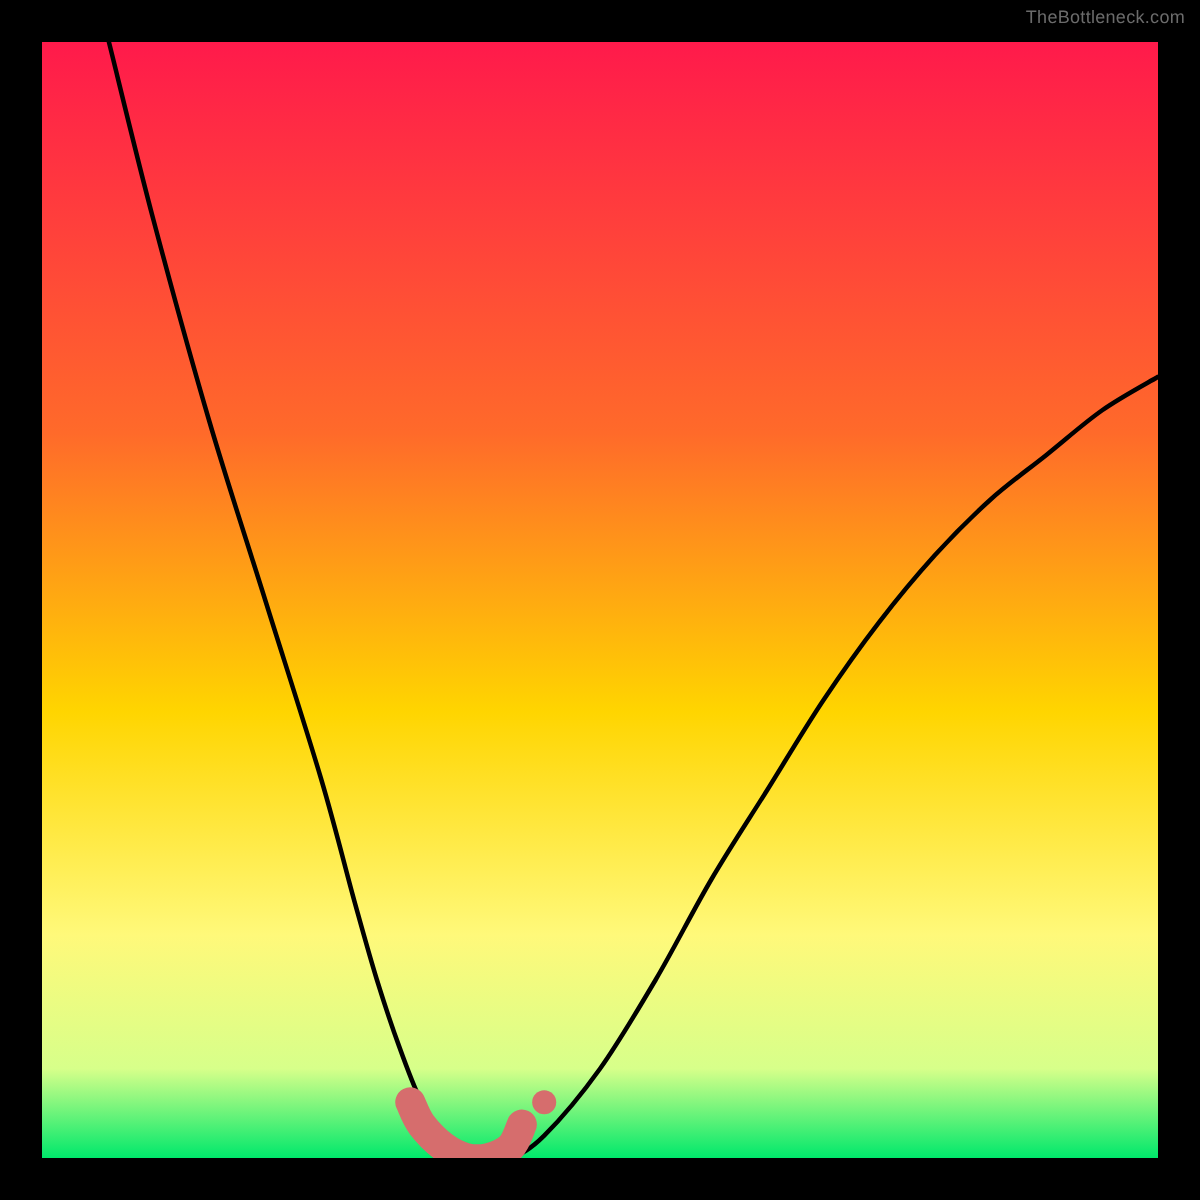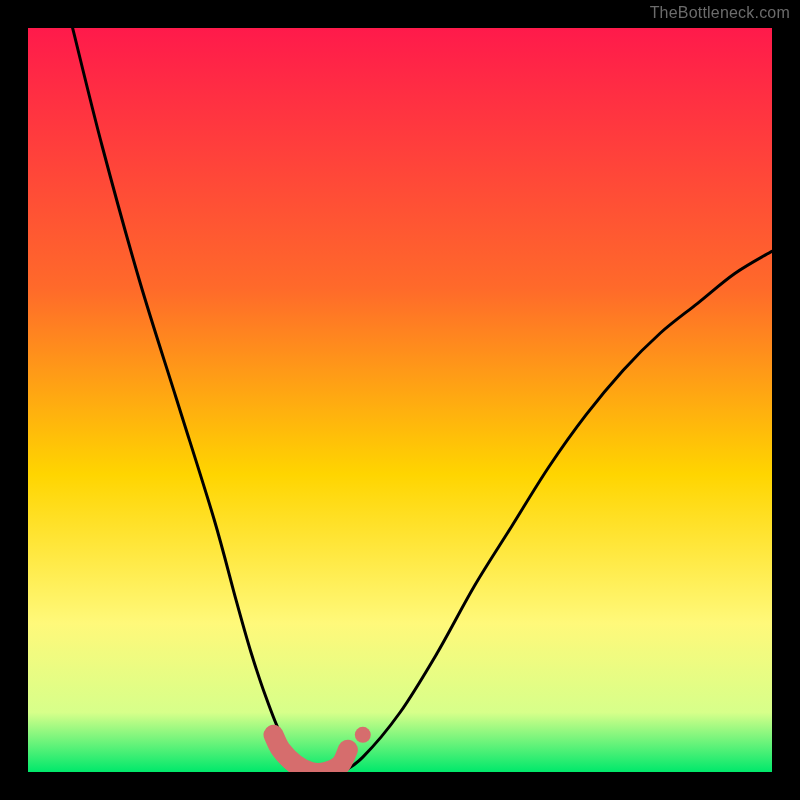--- a/index.html
+++ b/index.html
@@ -17,21 +17,21 @@
     top: 28px;
     width: 744px;
     height: 744px;
     background: #000;
   }
   .attribution {
     position: absolute;
     top: 4px;
     right: 10px;
     color: #6b6b6b;
-    font-size: 16px;
+    font-size: 12px;
     font-weight: 500;
     letter-spacing: 0.2px;
   }
   svg {
     display: block;
   }
 </style>
 </head>
 <body>
 

